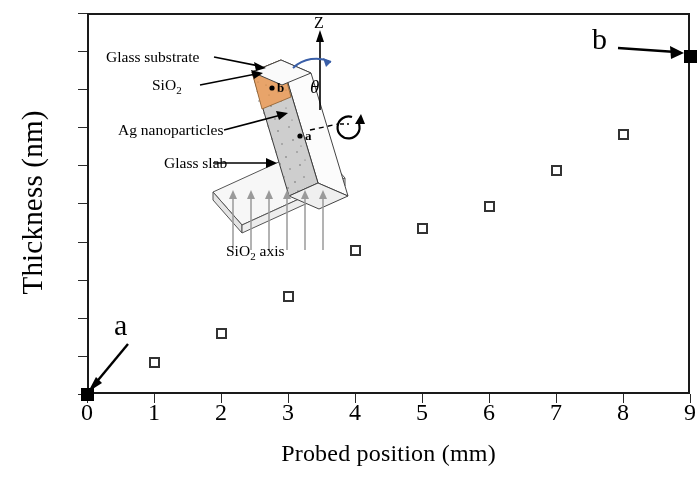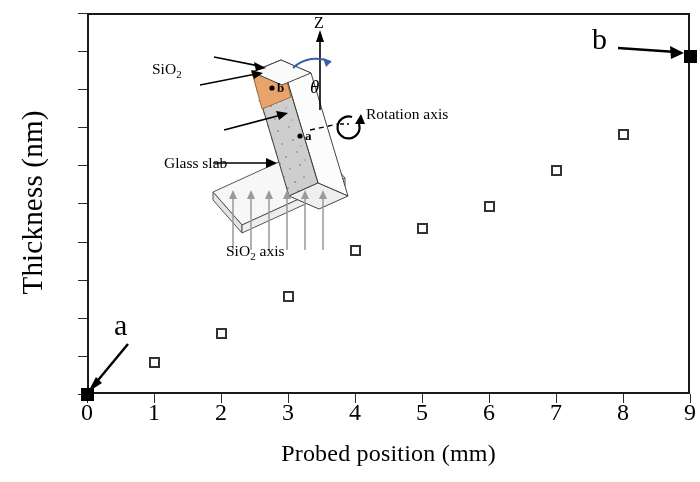--- a/index.html
+++ b/index.html
@@ -207,29 +207,30 @@
     <g stroke="#000" stroke-width="2.4" fill="none">
       <line x1="128" y1="344" x2="94" y2="385"></line>
       <line x1="618" y1="48" x2="676" y2="52"></line>
     </g>
     <g fill="#000">
       <polygon points="88,392 102,383 96,377"></polygon>
       <polygon points="684,53 670,46 671,59"></polygon>
     </g>
   </svg>
 
-
-  <div class="dlab" style="left:152px;top:60px">
+  <div class="dlab" style="left:106px;top:48px">Glass substrate</div>
+
+  <div class="dlab" style="left:152px;top:76px">
     <span>SiO</span><sub>2</sub>
   </div>
 
+  <div class="dlab" style="left:118px;top:121px">Ag nanoparticles</div>
 
   <div class="dlab" style="left:164px;top:154px">Glass slab</div>
 
-  <div class="dlab" style="left:366px;top:105px">Rotation axis</div>
 
   <div class="zlab" style="left:314px;top:14px">Z</div>
 
   <div class="thetalab" style="left:310px;top:76px">θ</div>
 
   <div class="dlab" style="left:226px;top:242px">
     <span>SiO</span><sub>2</sub><span> axis</span>
   </div>
 
   <div class="ptlab" style="left:277px;top:80px">b</div>

